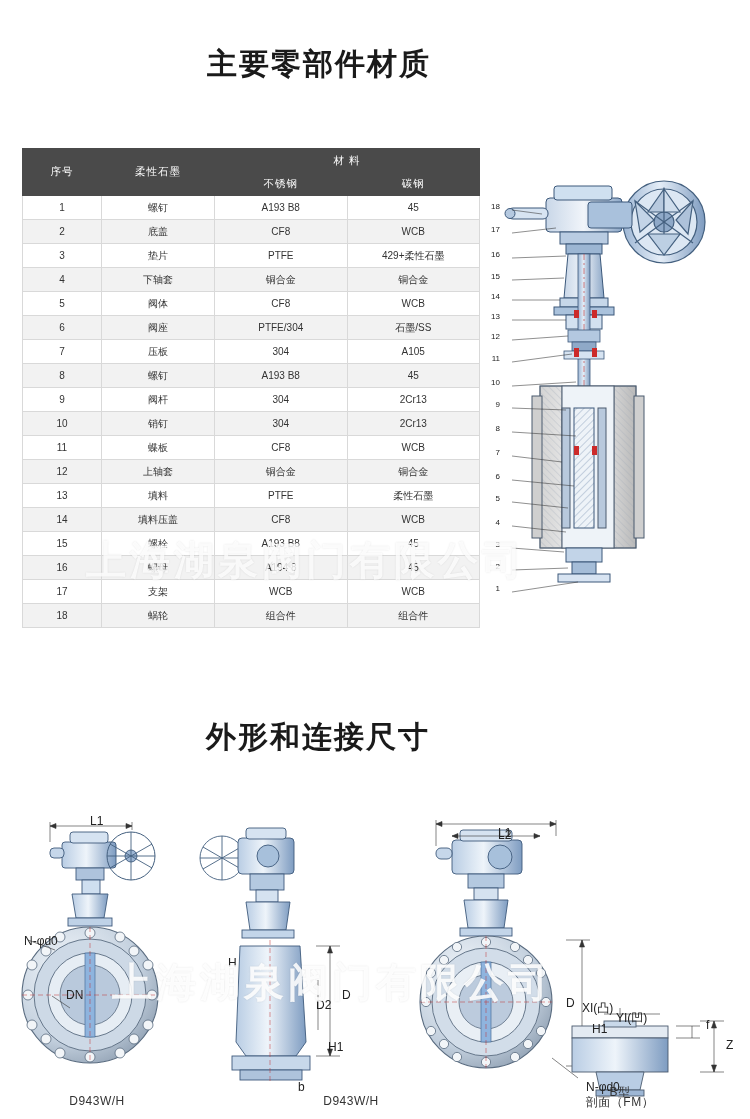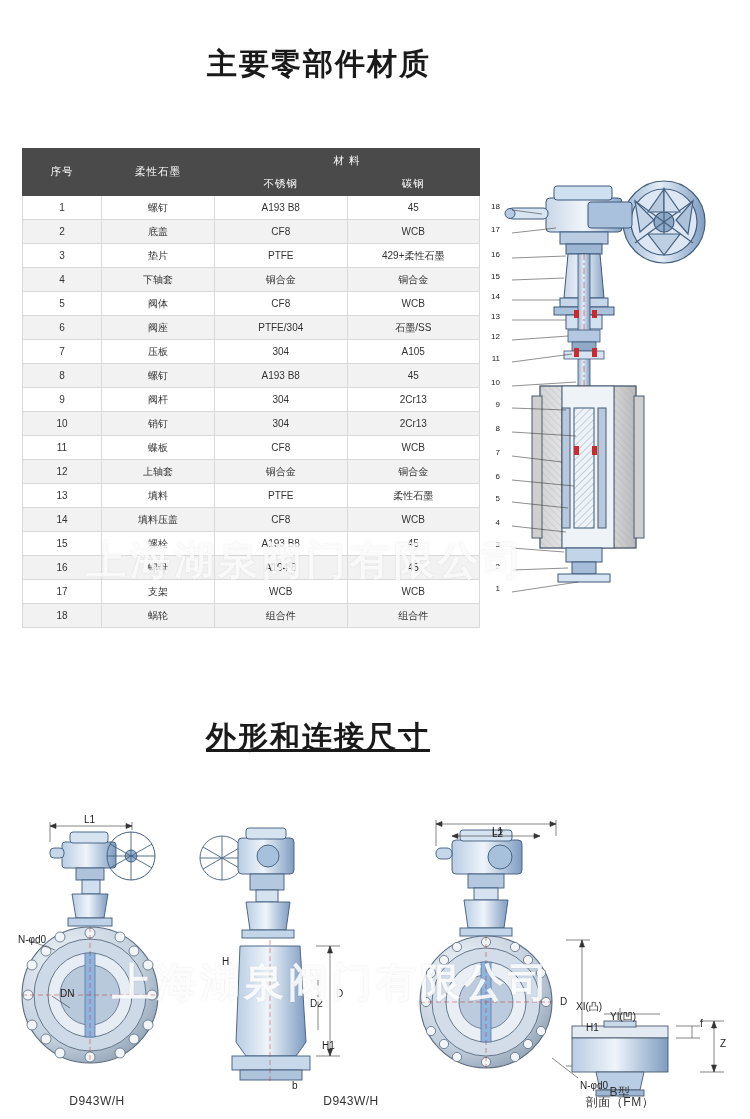--- a/index.html
+++ b/index.html
@@ -10,21 +10,21 @@
     color:#222;
   }
   .section-title{
     text-align:center;
     font-size:30px;
     font-weight:bold;
     letter-spacing:2px;
     color:#1a1a1a;
   }
   #title-1{position:absolute;left:2px;top:44px;width:634px;}
-  #title-2{position:absolute;left:0;top:717px;width:636px;text-decoration:underline;}
+  #title-2{position:absolute;left:0;top:717px;width:636px;}
 
   
   .mat-table{
     position:absolute;left:22px;top:148px;width:458px;
     border-collapse:collapse;
     font-size:10px;
     table-layout:fixed;
   }
   .mat-table th,.mat-table td{
     border:1px solid #d9d9d9;
@@ -71,23 +71,24 @@
 
   .fig-caption{
     position:absolute;
     font-size:12px;
     color:#333;
     text-align:center;
     letter-spacing:.5px;
   }
   .dim-label{
     position:absolute;
-    font-size:10px;
+    font-size:12px;
     color:#222;
     font-family:"Liberation Sans",sans-serif;
+    margin-left:6px;
   }
   .callout{
     position:absolute;
     font-size:8px;
     color:#222;
     text-align:right;
     width:16px;
   }
   svg{display:block;}
 </style>

